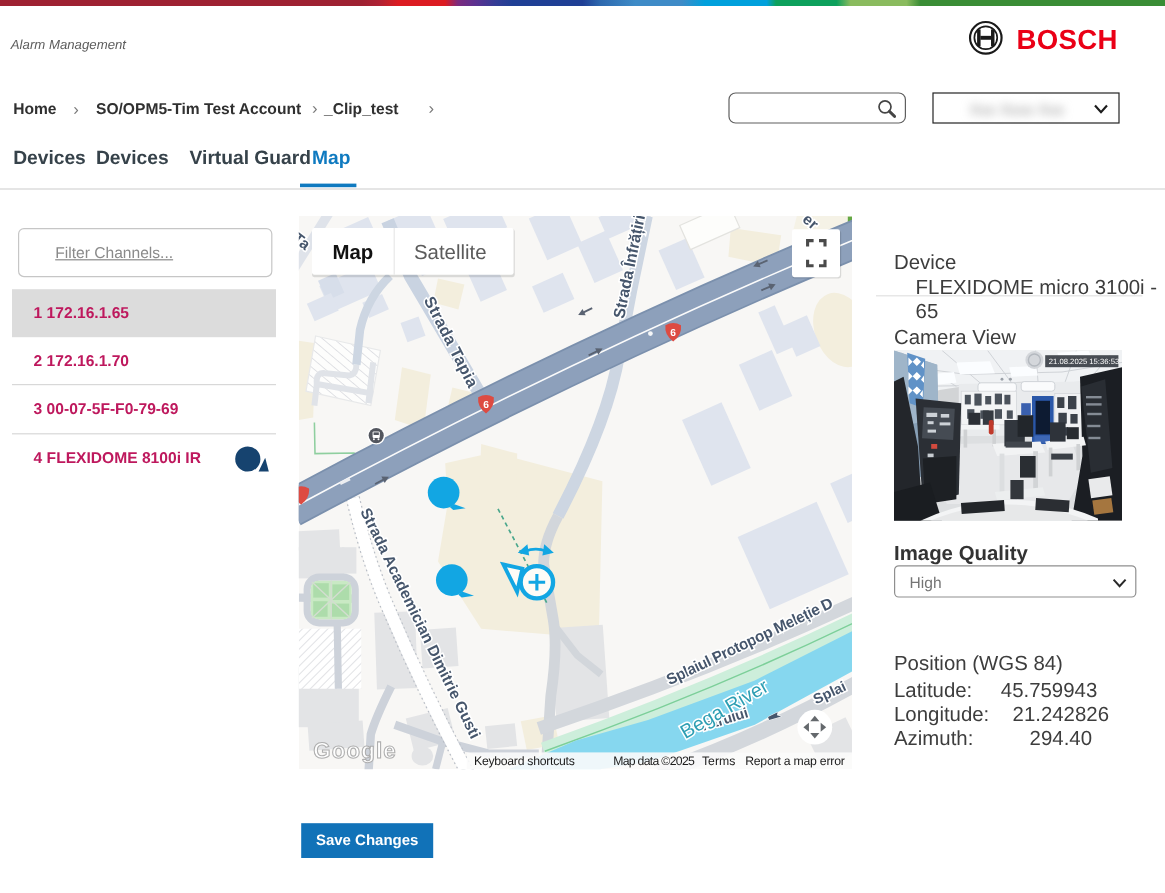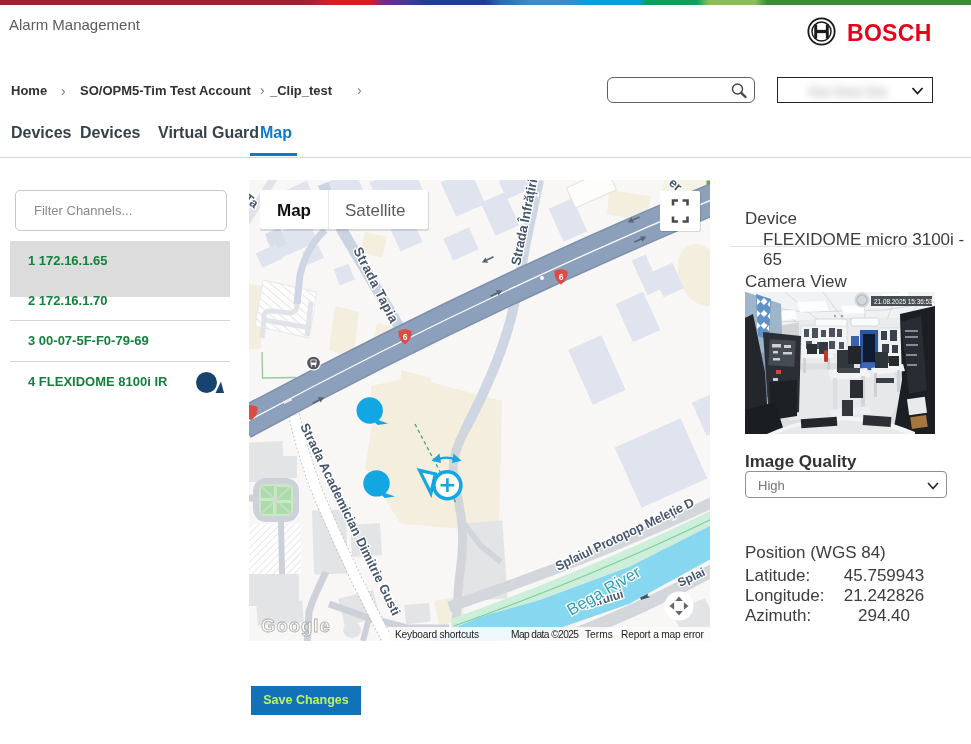--- a/index.html
+++ b/index.html
@@ -6,43 +6,43 @@
   html,body { width:971px; height:744px; background:#fff; font-family:"Liberation Sans", sans-serif; overflow:hidden; position:relative; }
   .abs { position:absolute; }
   
   #strip { left:0; top:0; width:971px; height:5px;
     background:linear-gradient(90deg,
       #9e2132 0%, #9e2132 31%, #ae2134 32.5%, #c62029 33.4%, #dc1b21 34.2%, #dc1b21 38.2%,
       #7c2a7e 39.3%, #5c3190 40.8%, #333d96 42.6%, #1f3f95 44%, #1f3f95 50%,
       #2d68ae 51.5%, #3e8bc7 54.5%, #3e8bc7 58.5%, #00a0dc 60.5%, #00a0dc 65.8%,
       #0da05c 66.6%, #0da05c 71.8%, #8abb5e 73%, #8abb5e 77.8%, #3a8d35 79%, #3a8d35 100%);
   }
-  #title { left:9px; top:16px; font-size:15px; color:#5c5c5c; }
+  #title { left:9px; top:32px; font-size:11px; color:#5c5c5c;font-style:italic; }
   
   #boschtxt { left:847px; top:20px; font-size:23px; font-weight:bold; color:#ea0016; letter-spacing:0.3px; }
   
   .crumb { top:83px; font-size:13px; font-weight:bold; color:#303030; }
   .sep { color:#7a7a7a; font-weight:normal; font-size:14px; }
   
   #search { left:607px; top:77px; width:148px; height:26px; border:1px solid #5f5f5f; border-radius:6px; background:#fff; }
   #ddl { left:777px; top:77px; width:156px; height:26px; border:1px solid #232323; background:#fff; }
   #ddlblur { position:absolute; left:30px; top:6px; width:90px; height:13px; color:#8d8d8d; font-size:13px; filter:blur(4px); white-space:nowrap; }
   
   .tab { top:124px; font-size:16px; font-weight:bold; color:#36424a; }
   #tabline { left:0; top:157px; width:971px; height:1px; background:#d5d5d5; }
   #mapunderline { left:250px; top:153px; width:47px; height:3px; background:#0f7ac0; }
   
-  #filter { left:15px; top:190px; width:212px; height:41px; border:1px solid #c6c6c6; border-radius:5px; font-size:13px; color:#8a8a8a; padding-left:18px; line-height:39px; background:#fff; }
-  .li { left:10px; width:220px; height:56px; font-size:13px; font-weight:bold; color:#15803d; line-height:40px; padding-left:18px; }
+  #filter { left:15px; top:190px; width:212px; height:41px; border:1px solid #c6c6c6; border-radius:5px; font-size:13px; color:#8a8a8a; padding-left:30px; line-height:39px; background:#fff;text-decoration:underline; }
+  .li { left:10px; width:220px; height:40px; font-size:13px; font-weight:bold; color:#be185d; line-height:40px; padding-left:18px; }
   .liline { left:10px; width:220px; height:1px; background:#d8d8d8; }
   
   .rp { color:#3d3d3d; font-size:17px; }
   #rline { left:730px; top:246px; width:222px; height:1px; background:#e2e2e2; }
   
-  #save { left:251px; top:686px; width:110px; height:29px; background:#1172b8; color:#bef264; font-size:12.5px; font-weight:bold; text-align:center; line-height:29px; }
+  #save { left:251px; top:686px; width:110px; height:29px; background:#1172b8; color:#ffffff; font-size:12.5px; font-weight:bold; text-align:center; line-height:29px; }
 </style>
 </head>
 <body>
 <div id="strip" class="abs"></div>
 <div id="title" class="abs">Alarm Management</div>
 <svg class="abs" style="left:807px;top:17px" width="29" height="29" viewBox="0 0 32 32">
   <circle cx="16" cy="16" r="14.5" fill="none" stroke="#1a1a1a" stroke-width="2"></circle>
   <circle cx="16" cy="16" r="10.5" fill="none" stroke="#1a1a1a" stroke-width="1.6"></circle>
   <rect x="8" y="8.3" width="3.2" height="15.4" fill="#1a1a1a"></rect>
   <rect x="20.8" y="8.3" width="3.2" height="15.4" fill="#1a1a1a"></rect>
@@ -436,19 +436,19 @@
 
 <div class="abs rp" style="left:745px;top:452px;font-weight:bold;color:#333">Image Quality</div>
 <div class="abs" style="left:745px;top:471px;width:202px;height:27px;border:1px solid #8f8f8f;border-radius:4px;background:#fff;text-align:center;">
   <div style="position:absolute;left:12px;top:6px;font-size:13px;color:#757575;">High</div>
   <svg style="position:absolute;right:7px;top:9px" width="12" height="10" viewBox="0 0 12 10">
     <path d="M1 2 L6 7.5 L11 2" fill="none" stroke="#2a2a2a" stroke-width="1.7"></path>
   </svg>
 </div>
 <div class="abs rp" style="left:745px;top:543px">Position (WGS 84)</div>
 <div class="abs rp" style="left:745px;top:566px">Latitude:</div>
-<div class="abs rp" style="left:834px;top:566px;width:100px;text-align:center">45.759943</div>
+<div class="abs rp" style="left:834px;top:566px;width:100px;text-align:left">45.759943</div>
 <div class="abs rp" style="left:745px;top:586px">Longitude:</div>
 <div class="abs rp" style="left:834px;top:586px;width:100px;text-align:center">21.242826</div>
 <div class="abs rp" style="left:745px;top:606px">Azimuth:</div>
 <div class="abs rp" style="left:834px;top:606px;width:100px;text-align:center">294.40</div>
 
 <div id="save" class="abs">Save Changes</div>
 
 </body></html>

